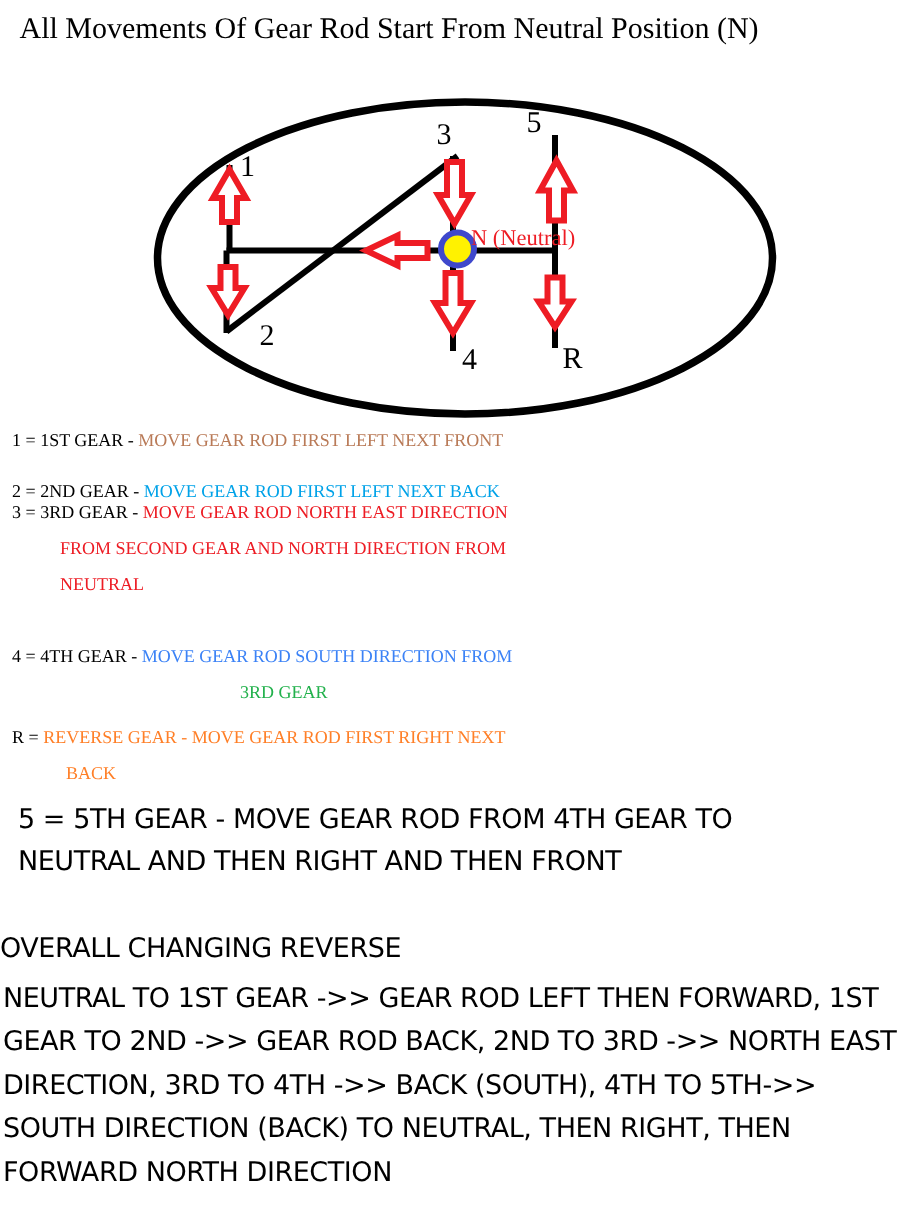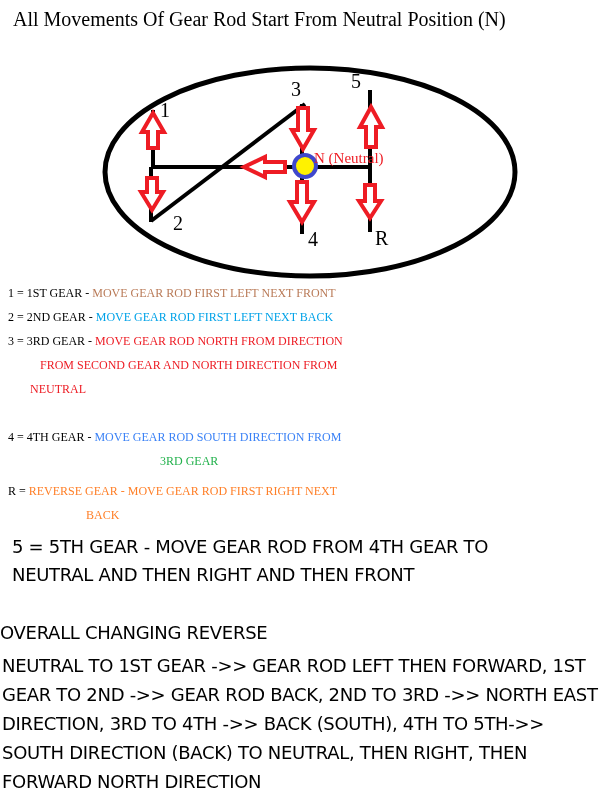--- a/index.html
+++ b/index.html
@@ -55,38 +55,38 @@
     <text x="308" y="246">4</text>
     <text x="351" y="88">5</text>
     <text x="375" y="245">R</text>
   </g>
   <text x="314" y="163" class="serif" font-size="15" fill="#ee1c24">N (Neutral)</text>
 </svg>
 
 <div class="line serif" style="top:286px; left:8px;">
   <span class="blk">1 = 1ST GEAR - </span><span style="color:#b97a57">MOVE GEAR ROD FIRST LEFT  NEXT FRONT</span>
 </div>
-<div class="line serif" style="top:310px; left:8px;font-family:Liberation Serif, serif;">
+<div class="line serif" style="top:320px; left:8px;font-family:Liberation Serif, serif;">
   <span class="blk">2 = 2ND GEAR - </span><span style="color:#00a2e8">MOVE GEAR ROD FIRST LEFT  NEXT BACK</span>
 </div>
 <div class="line serif" style="top:334px; left:8px;">
-  <span class="blk">3 = 3RD GEAR - </span><span style="color:#ed1c24">MOVE GEAR ROD NORTH FROM DIRECTION</span>
+  <span class="blk">3 = 3RD GEAR - </span><span style="color:#ed1c24">MOVE GEAR ROD NORTH EAST DIRECTION</span>
 </div>
 <div class="line serif" style="top:358px; left:40px; color:#ed1c24;">FROM SECOND GEAR AND NORTH DIRECTION FROM</div>
-<div class="line serif" style="top:382px; left:30px; color:#ed1c24;">NEUTRAL</div>
+<div class="line serif" style="top:382px; left:40px; color:#ed1c24;">NEUTRAL</div>
 
 <div class="line serif" style="top:430px; left:8px;">
   <span class="blk">4 = 4TH GEAR - </span><span style="color:#3b82f6">MOVE GEAR ROD SOUTH DIRECTION FROM</span>
 </div>
 <div class="line serif" style="top:454px; left:160px; color:#22b14c;">3RD GEAR</div>
 
 <div class="line serif" style="top:484px; left:8px;">
   <span class="blk">R = </span><span style="color:#ff7f27">REVERSE GEAR - MOVE GEAR ROD FIRST RIGHT NEXT</span>
 </div>
-<div class="line serif" style="top:508px; left:44px; color:#ff7f27;margin-left:42px;">BACK</div>
+<div class="line serif" style="top:508px; left:44px; color:#ff7f27;">BACK</div>
 
 <div class="sans-line sans" style="top:536px; left:12px;">5 = 5TH GEAR - MOVE GEAR ROD FROM 4TH GEAR TO</div>
 <div class="sans-line sans" style="top:564px; left:12px;">NEUTRAL AND THEN RIGHT AND THEN FRONT</div>
 
 <div class="sans-line sans" style="top:622px; left:0px;">OVERALL CHANGING REVERSE</div>
 <div class="sans-line sans" style="top:655px; left:2px;">NEUTRAL TO 1ST GEAR -&gt;&gt; GEAR ROD LEFT THEN FORWARD, 1ST</div>
 <div class="sans-line sans" style="top:684px; left:2px;">GEAR TO 2ND -&gt;&gt; GEAR ROD BACK, 2ND TO 3RD -&gt;&gt; NORTH EAST</div>
 <div class="sans-line sans" style="top:713px; left:2px;">DIRECTION, 3RD TO 4TH -&gt;&gt; BACK (SOUTH), 4TH TO 5TH-&gt;&gt;</div>
 <div class="sans-line sans" style="top:742px; left:2px;">SOUTH DIRECTION (BACK) TO NEUTRAL, THEN RIGHT, THEN</div>
 <div class="sans-line sans" style="top:771px; left:2px;">FORWARD NORTH DIRECTION</div>

